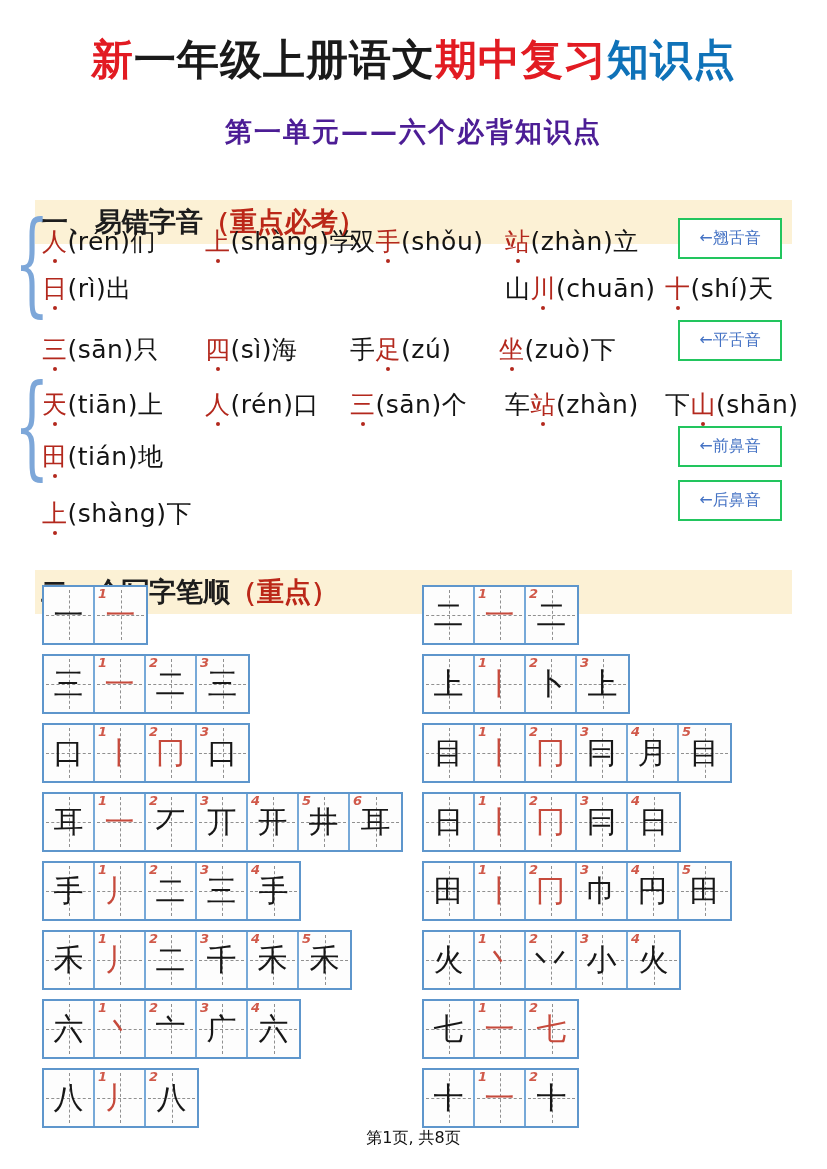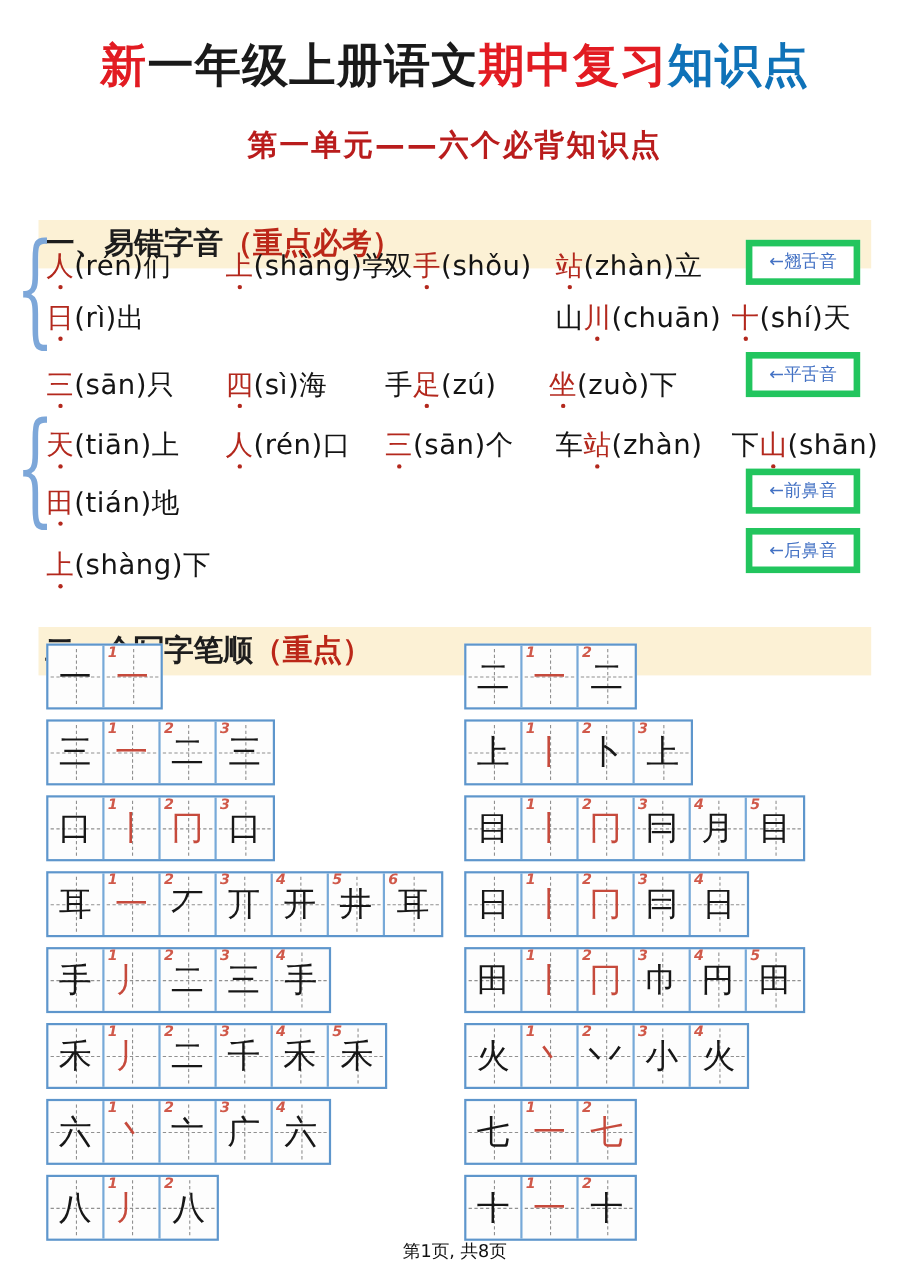--- a/index.html
+++ b/index.html
@@ -6,40 +6,40 @@
   .page{position:relative;width:827px;height:1169px;background:#ffffff;overflow:hidden;
         font-family:"DejaVu Sans","Liberation Sans",sans-serif;}
 
   
   .title{position:absolute;top:32px;left:0;width:100%;text-align:center;
          font-size:42px;font-weight:bold;letter-spacing:1px;color:#1a1a1a;white-space:nowrap;}
   .title .red{color:#e21b22;}
   .title .blue{color:#0f72b8;}
 
   .subtitle{position:absolute;top:114px;left:0;width:100%;text-align:center;
-            font-size:27px;font-weight:bold;color:#b91c1c;letter-spacing:2px;}
+            font-size:27px;font-weight:bold;color:#4c1d95;letter-spacing:2px;}
 
   
   .secbar{position:absolute;left:35px;width:757px;height:44px;background:#fcf1d5;
           font-size:27px;font-weight:bold;line-height:44px;padding-left:6px;
           box-sizing:border-box;color:#1d1d1d;white-space:nowrap;margin-top:32px;}
   #bar1{top:168px;}
   #bar2{top:538px;}
   .secbar .em{color:#bb2718;}
 
   
   .pinyin{position:absolute;left:42px;top:212px;width:760px;height:330px;}
   .prow{position:absolute;left:0;width:100%;height:42px;}
   .pword{position:absolute;top:0;font-size:25px;color:#141414;white-space:nowrap;letter-spacing:0.5px;}
   .rc{color:#b3281d;position:relative;}
   .rc::after{content:"";position:absolute;left:50%;transform:translateX(-50%);
              bottom:-7px;width:4px;height:4px;border-radius:50%;background:#b3281d;}
 
   
-  .labelbox{position:absolute;left:678px;width:104px;height:41px;border:6px solid #22c55e;
+  .labelbox{position:absolute;left:678px;width:104px;height:41px;border:2px solid #22c55e;
             color:#4472c4;font-size:16px;display:flex;align-items:center;justify-content:center;
             box-sizing:border-box;background:#ffffff;white-space:nowrap;}
 
   
   .brace{position:absolute;left:14px;color:#7da7d9;font-size:112px;line-height:100px;
          transform:scaleX(0.5);transform-origin:left center;
          font-family:"DejaVu Serif","Liberation Serif",serif;font-weight:normal;}
 
   
   .grids{position:absolute;left:42px;top:585px;width:760px;height:520px;}

